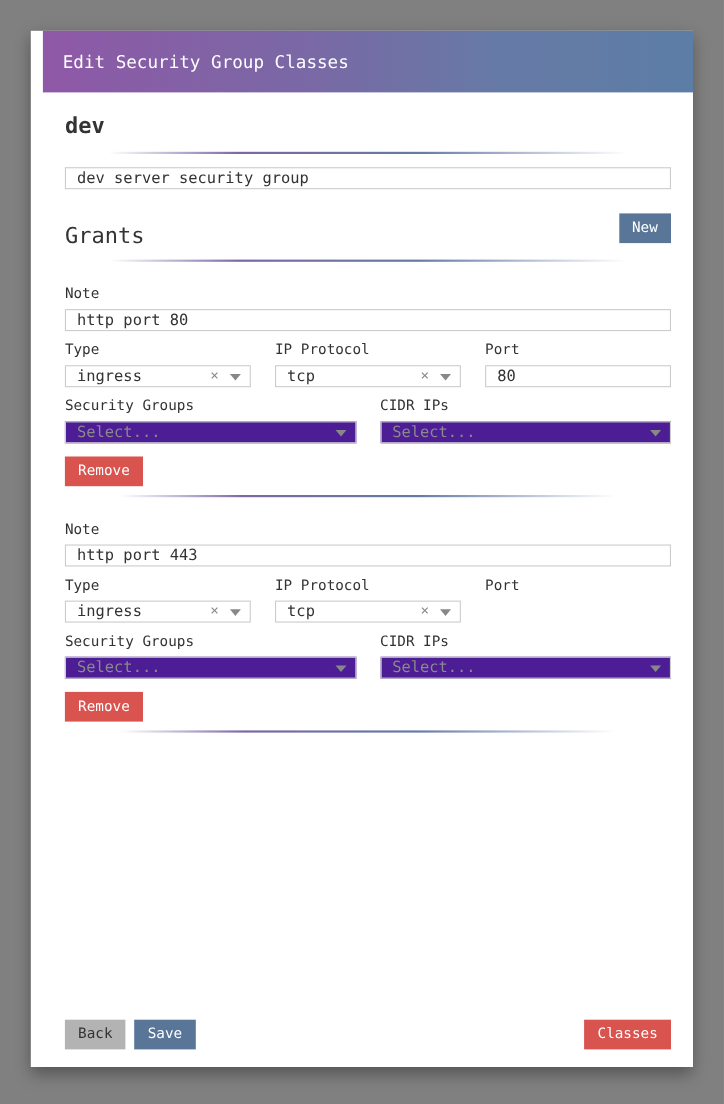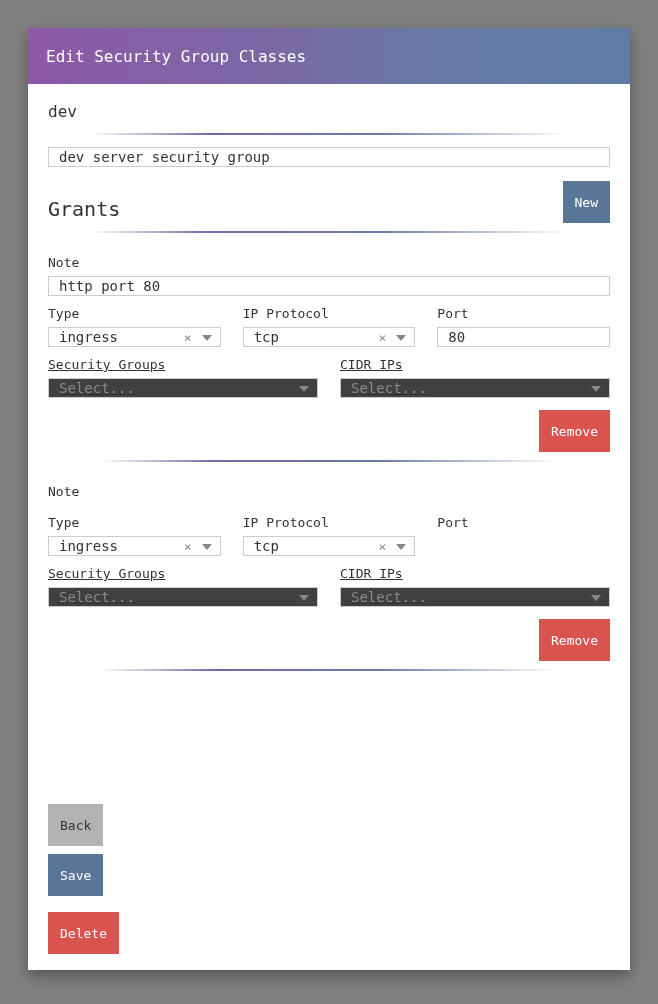--- a/index.html
+++ b/index.html
@@ -23,40 +23,40 @@
     color:var(--text);
   }
   .vp {
     width:658px; height:1004px;
     padding:28px 28px 34px 28px;
   }
   .window {
     width:100%; height:100%;
     background:var(--white);
     box-shadow:0 6px 14px rgba(0,0,0,.35);
-    display:flex; flex-direction:column;
+    display:flex; flex-direction:column;padding-left:11px;
   }
   .titlebar {
     height:56px;
     background:linear-gradient(90deg,#8f58a7 0%,#7a68a5 40%,#667aa6 70%,#5c7da5 100%);
     color:#fff;
     display:flex; align-items:center;
     padding:0 18px;
     font-size:16px;
   }
   .body {
     flex:1;
     padding:4px 20px 8px 20px;
     overflow:hidden;
     display:flex; flex-direction:column;
     gap:4px;
   }
   h1.page {
-    font-size:16px;
-    font-weight:400;
+    font-size:20px;
+    font-weight:700;
     margin:14px 0 4px 0;
   }
   .section-header {
     display:flex; align-items:center; justify-content:space-between;
     margin-top:10px;
   }
   h2.section {
     font-size:20px;
     font-weight:400;
     margin:16px 0 2px 0;
@@ -86,58 +86,57 @@
     background:#fff;
     padding:0 10px;
     font-family:inherit;
     font-size:14px;
     display:flex; align-items:center;
     position:relative;
     text-align:right;
   }
   .disabled-select {
     color:var(--muted);
-    background:#404040;
+    background:#4c1d95;
   }
   .select .clear {
     position:absolute; right:28px; top:50%; transform:translateY(-50%);
     font-size:13px; color:#888;
   }
   .caret {
     position:absolute; right:8px; top:50%; transform:translateY(-35%);
     width:0;height:0;
     border-left:5px solid transparent;
     border-right:5px solid transparent;
     border-top:6px solid #888;
   }
 
   .row3 {
     display:flex; gap:22px;
   }
   .row3 > .col { flex:1; }
   .row2 {
-    display:flex; gap:22px;text-decoration:underline;
+    display:flex; gap:22px;
   }
   .row2 > .col { flex:1; }
 
   .btn { 
     display:inline-flex; align-items:center; justify-content:center;
-    height:42px; padding:0 12px;
+    height:27px; padding:0 12px;
     font-family:inherit; font-size:13px;
     color:#fff; border:none; cursor:pointer;
   }
   .btn-blue { background:var(--blue-btn); }
   .btn-red  { background:var(--red); }
   .btn-gray { background:var(--gray); color:#333; }
 
-  .right-row { display:flex; justify-content:flex-end; margin-top:12px; }
+  .right-row { display:flex; margin-top:12px; }
   .footer-row {
-    display:flex; align-items:flex-start; gap:8px;
+    display:flex; align-items:flex-end; gap:8px;
     padding:12px 20px 16px 20px;
-    flex-direction:column;
   }
   .footer-row .spacer { flex:1; }
 </style>
 </head>
 <body>
 
 <div class="vp">
   <div class="window">
 
     <div class="titlebar">
@@ -209,20 +208,23 @@
 
         <div class="right-row">
           <button class="btn btn-red">Remove</button>
         </div>
       </div>
 
       <hr class="grad short">
 
       <div>
         <label class="fld">Note</label>
+        <div class="input">
+          <span>http port 443</span>
+        </div>
 
         <div class="row3">
           <div class="col">
             <label class="fld">Type</label>
             <div class="select">
               <span>ingress</span>
               <span class="clear">×</span>
               <span class="caret"></span>
             </div>
           </div>
@@ -262,17 +264,17 @@
       </div>
 
       <hr class="grad short">
 
     </div>
 
     <div class="footer-row">
       <button class="btn btn-gray">Back</button>
       <button class="btn btn-blue">Save</button>
       <span class="spacer"></span>
-      <button class="btn btn-red">Delete</button>
+      <button class="btn btn-red">Classes</button>
     </div>
 
   </div>
 </div>
 
 </body></html>

